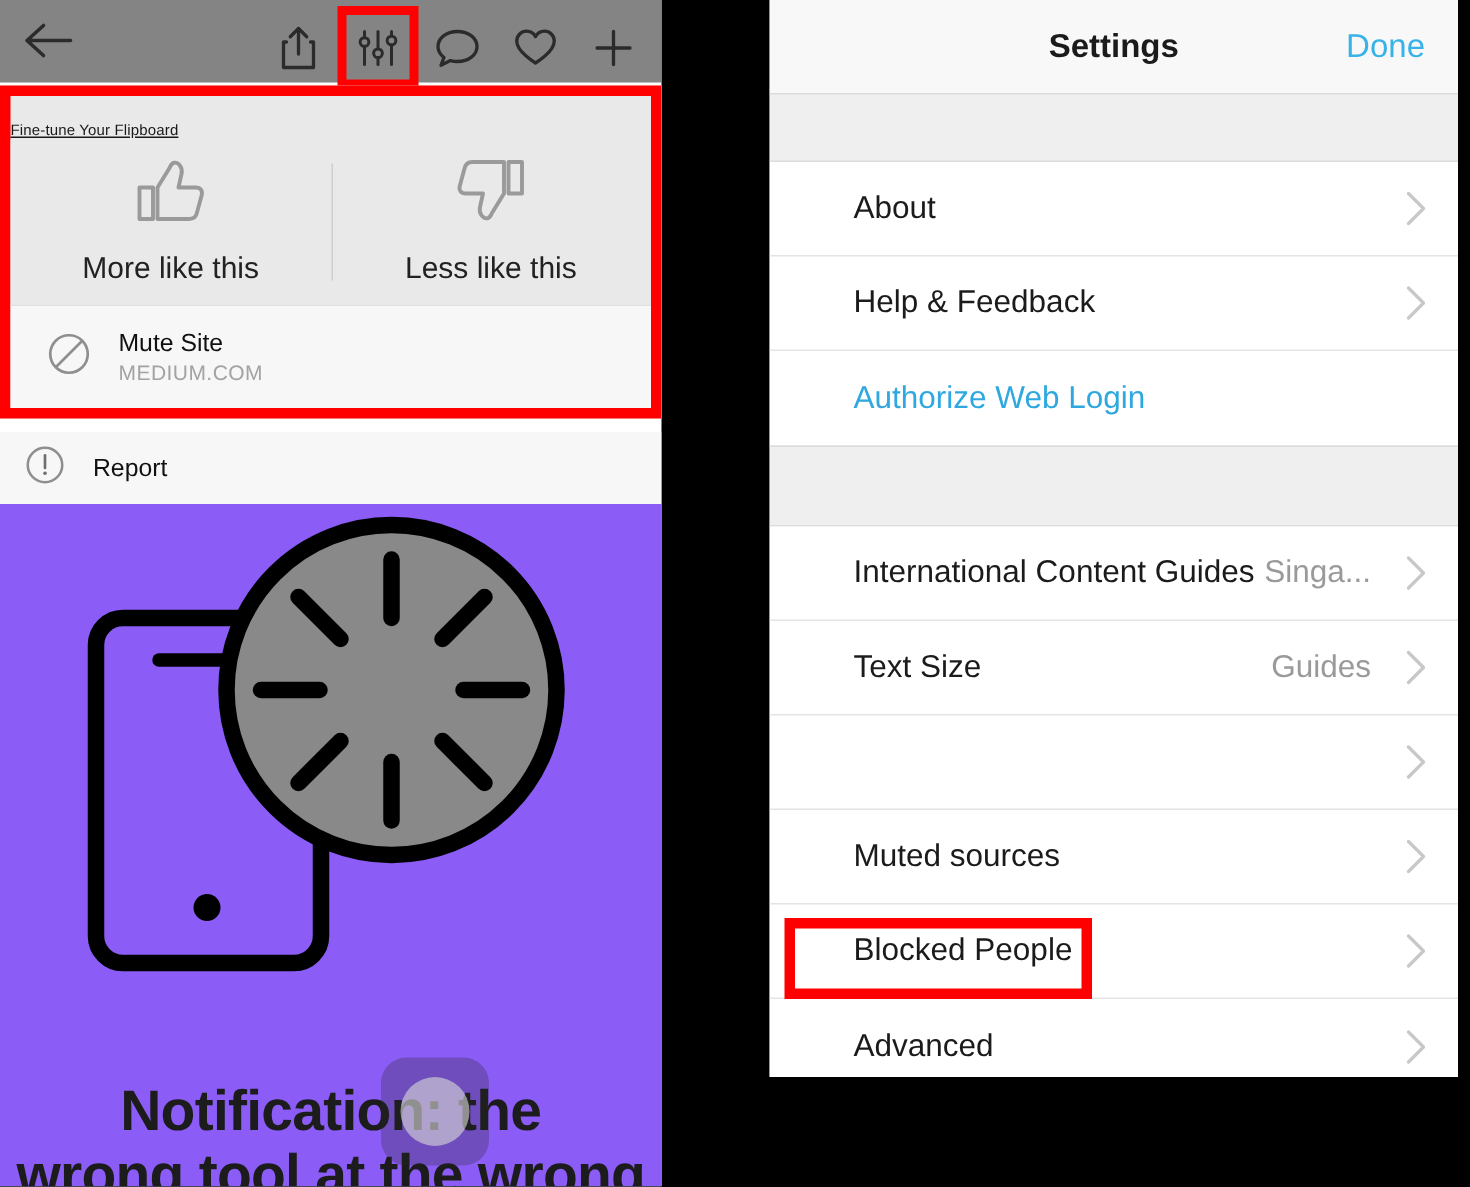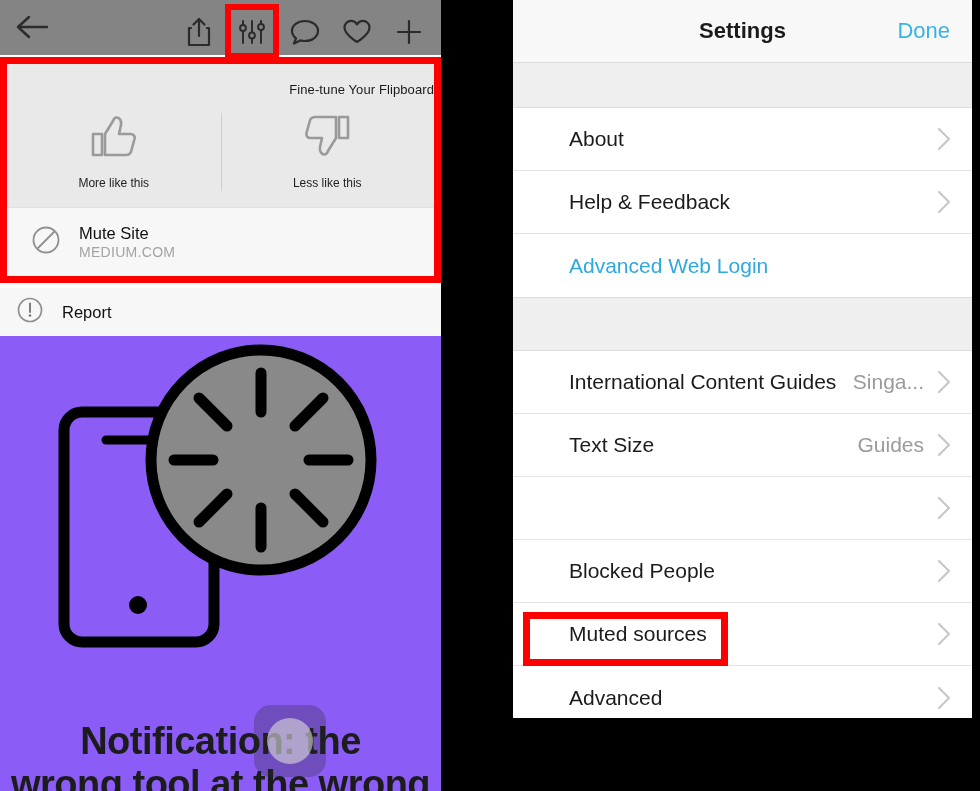--- a/index.html
+++ b/index.html
@@ -58,25 +58,26 @@
   
   #finetune-wrap {
     position: absolute;
     left: 0; top: 57px;
     width: 441px;
     box-sizing: border-box;
     border: 7px solid #ff0000;
     background: #e9e9e9;
   }
   #finetune-title {
-    text-align: right;
-    font-size: 13px;
+    text-align: left;
+    font-size: 10px;
     color: #1a1a1a;
     padding: 18px 0 0 0;
     letter-spacing: 0.1px;
+    text-decoration: underline;
   }
   #like-row {
     position: relative;
     height: 110px;
     display: flex;
     background: #e9e9e9;
   }
   #like-row .half {
     flex: 1;
     display: flex;
@@ -85,21 +86,21 @@
     justify-content: center;
     gap: 12px;
   }
   #like-row .divider {
     position: absolute;
     left: 50%; top: 16px;
     width: 1px; height: 78px;
     background: #cfcfcf;
   }
   #like-row .lbl {
-    font-size: 12px;
+    font-size: 20px;
     color: #222;
   }
   #mute-row {
     position: relative;
     height: 68px;
     background: #f7f7f7;
     display: flex;
     align-items: center;
     padding-left: 24px;
     border-top: 1px solid #e0e0e0;
@@ -225,21 +226,21 @@
   }
   .s-row:last-child { border-bottom: none; }
   .s-row .s-label {
     font-size: 21px;
     color: #1b1b1b;
     margin-left: 32px;
   }
   .s-row.link .s-label { color: #2fa8e0; }
   .s-row .s-value {
     margin-left: auto;
-    margin-right: 12px;
+    margin-right: 22px;
     font-size: 21px;
     color: #9a9a9a;
   }
   .s-row .s-chevron {
     margin-left: auto;
     margin-right: 20px;
     color: #c8c8c8;
     display: flex; align-items: center;
   }
   .s-row .s-value + .s-chevron { margin-left: 0; }
@@ -407,21 +408,21 @@
       </div>
       <div class="s-row">
         <span class="s-label">Help &amp; Feedback</span>
         <span class="s-chevron">
           <svg width="16" height="26" viewBox="0 0 16 26">
               <path d="M3 3 L13 13 L3 23" fill="none" stroke="#c8c8c8" stroke-width="2.2" stroke-linecap="round" stroke-linejoin="round"></path>
             </svg>
         </span>
       </div>
       <div class="s-row link">
-        <span class="s-label">Advanced Web Login</span>
+        <span class="s-label">Authorize Web Login</span>
       </div>
     </div>
 
     <div class="gap" id="gap2"></div>
 
     <div class="s-group">
       <div class="s-row">
         <span class="s-label">International Content Guides</span>
         <span class="s-value">Singa...</span>
         <span class="s-chevron">
@@ -439,37 +440,37 @@
             </svg>
         </span>
       </div>
       <div class="s-row">
         <span class="s-chevron">
           <svg width="16" height="26" viewBox="0 0 16 26">
               <path d="M3 3 L13 13 L3 23" fill="none" stroke="#c8c8c8" stroke-width="2.2" stroke-linecap="round" stroke-linejoin="round"></path>
             </svg>
         </span>
       </div>
-      <div class="s-row">
-        <span class="s-label">Blocked People</span>
-        <span class="s-chevron">
-          <svg width="16" height="26" viewBox="0 0 16 26">
-              <path d="M3 3 L13 13 L3 23" fill="none" stroke="#c8c8c8" stroke-width="2.2" stroke-linecap="round" stroke-linejoin="round"></path>
-            </svg>
-        </span>
-      </div>
       <div class="s-row boxed">
         <span class="s-label">Muted sources</span>
         <span class="s-chevron">
           <svg width="16" height="26" viewBox="0 0 16 26">
               <path d="M3 3 L13 13 L3 23" fill="none" stroke="#c8c8c8" stroke-width="2.2" stroke-linecap="round" stroke-linejoin="round"></path>
             </svg>
         </span>
       </div>
       <div class="s-row">
+        <span class="s-label">Blocked People</span>
+        <span class="s-chevron">
+          <svg width="16" height="26" viewBox="0 0 16 26">
+              <path d="M3 3 L13 13 L3 23" fill="none" stroke="#c8c8c8" stroke-width="2.2" stroke-linecap="round" stroke-linejoin="round"></path>
+            </svg>
+        </span>
+      </div>
+      <div class="s-row">
         <span class="s-label">Advanced</span>
         <span class="s-chevron">
           <svg width="16" height="26" viewBox="0 0 16 26">
               <path d="M3 3 L13 13 L3 23" fill="none" stroke="#c8c8c8" stroke-width="2.2" stroke-linecap="round" stroke-linejoin="round"></path>
             </svg>
         </span>
       </div>
     </div>
 
     <div class="gap" id="gap3"></div>

